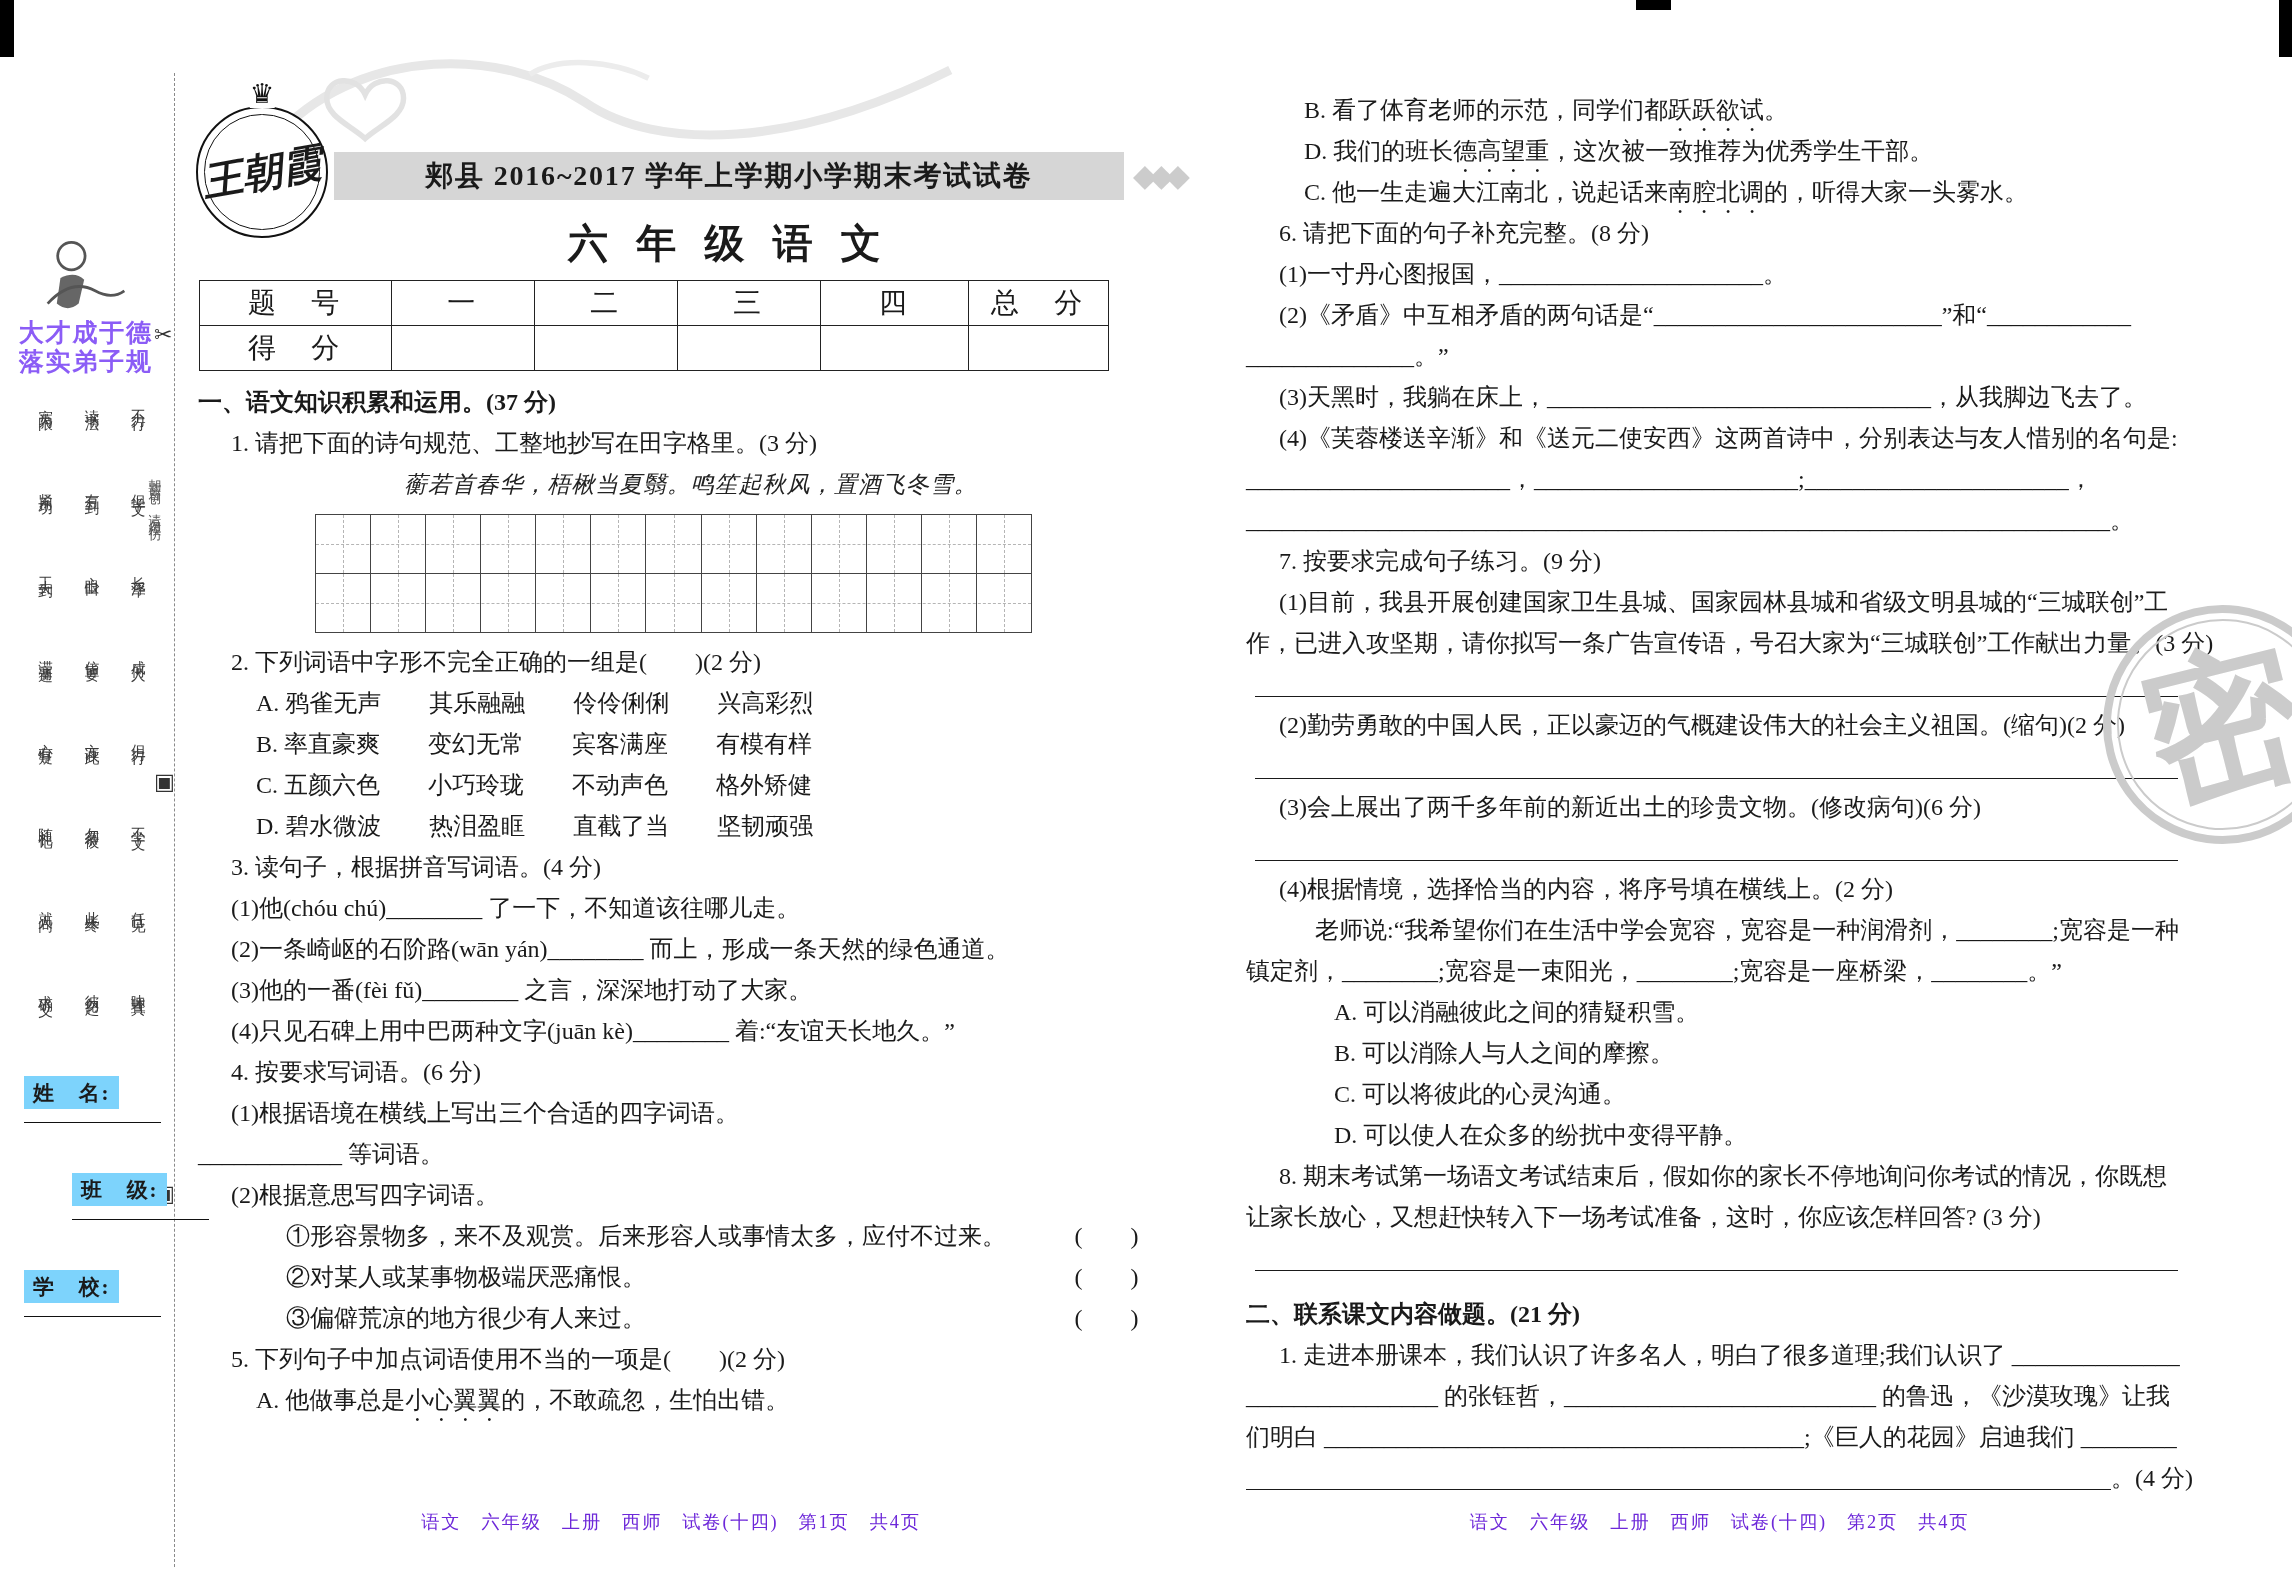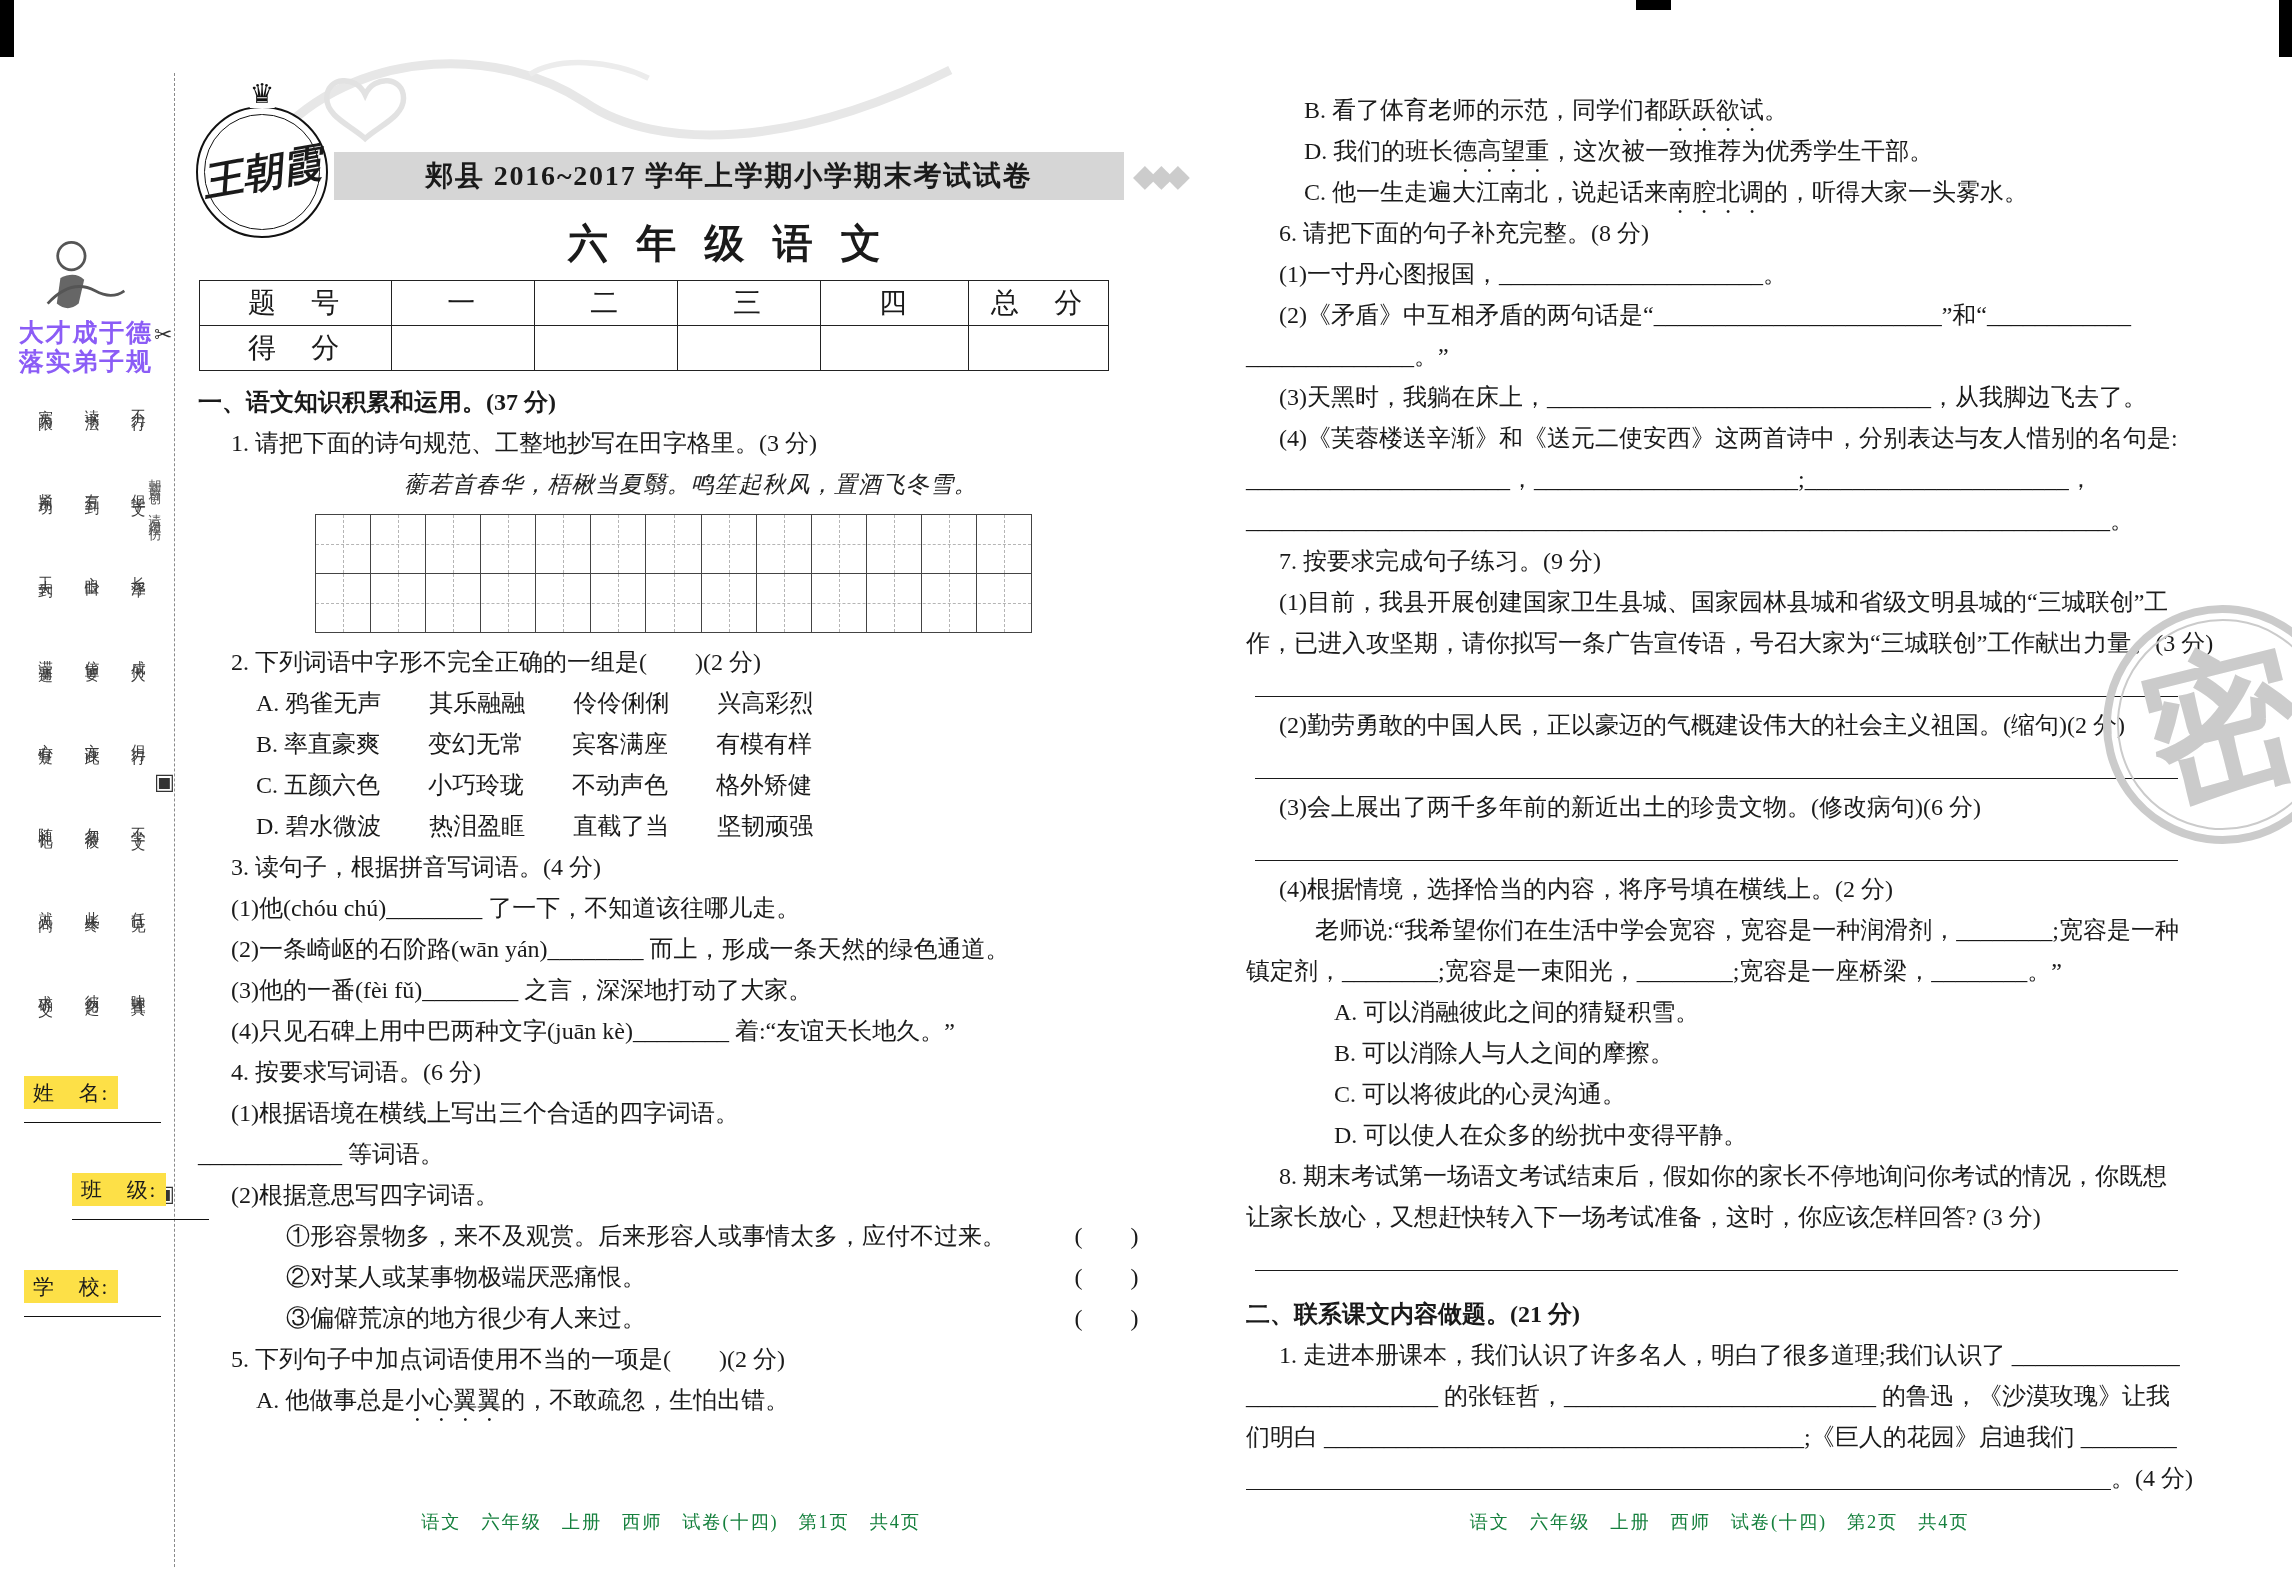--- a/index.html
+++ b/index.html
@@ -18,21 +18,21 @@
   .mascot{position:absolute;left:31px;top:236px;}
   .mascot-cap{position:absolute;left:12.8px;width:146px;text-align:center;font-weight:bold;
               font-size:25px;letter-spacing:1.8px;color:#8b5cf6;}
   .dzg{position:absolute;left:22px;top:398px;width:139px;display:grid;
        grid-template-columns:repeat(3,1fr);row-gap:14.6px;}
   .dzg span{writing-mode:vertical-rl;font-size:14.6px;letter-spacing:3.7px;color:#3a3a3a;
             height:69px;justify-self:center;}
   .vnote{position:absolute;left:146px;top:468px;writing-mode:vertical-rl;font-size:12.8px;
          color:#555;letter-spacing:4.6px;height:192px;}
   .field{position:absolute;left:24px;width:139px;}
-  .field .lab{display:inline-block;background:#fde047;padding:2.7px 9.1px;font-weight:normal;
+  .field .lab{display:inline-block;background:#7dd3fc;padding:2.7px 9.1px;font-weight:bold;
               font-size:21px;letter-spacing:1.8px;}
   .field .line{margin-top:12.8px;border-bottom:1.8px solid #111;width:137px;height:0;}
 
   
   .deco-svg{position:absolute;left:228px;top:38px;z-index:0;}
   .logo{position:absolute;left:196px;top:106px;width:128px;height:128px;border:2.7px solid #111;
         border-radius:50%;background:#fff;z-index:2;display:flex;align-items:center;justify-content:center;}
   .logo::before{content:"";position:absolute;inset:6.4px;border:1.8px solid #111;border-radius:50%;}
   .logo .brand{font-size:40px;font-weight:bold;font-style:italic;transform:rotate(-10deg);
                font-family:"Liberation Serif",serif;}
@@ -68,21 +68,21 @@
   
   .tianzige{margin:9.1px 0 9.1px 117px;width:715px;border:1.8px solid #444;}
   .tz-row{display:flex;height:58px;position:relative;}
   .tz-row + .tz-row{border-top:0.9px solid #444;}
   .tz-row::after{content:"";position:absolute;left:0;right:0;top:50%;border-top:0.9px dashed #b5b5b5;}
   .tz-cell{flex:1;position:relative;border-right:0.9px solid #444;}
   .tz-cell:last-child{border-right:none;}
   .tz-cell::before{content:"";position:absolute;top:0;bottom:0;left:50%;border-left:0.9px dashed #b5b5b5;}
 
   
-  .footer{position:absolute;top:1509px;text-align:center;font-size:18.3px;letter-spacing:1.8px;color:#15803d;}
+  .footer{position:absolute;top:1509px;text-align:center;font-size:18.3px;letter-spacing:1.8px;color:#6d28d9;}
   .footer-l{left:198px;width:946px;}
   .footer-r{left:1246px;width:947px;}
 
   
   .stamp{position:absolute;left:2103px;top:605px;width:223px;height:223px;border:8.2px solid #cbcbcb;
          border-radius:50%;transform:rotate(-14deg);display:flex;align-items:center;justify-content:center;
          z-index:3;background:transparent;}
   .stamp::before{content:"";position:absolute;inset:6.4px;border:2.7px solid #cbcbcb;border-radius:50%;}
   .stamp span{font-size:154px;font-weight:bold;color:#cbcbcb;line-height:1;}
 </style>

